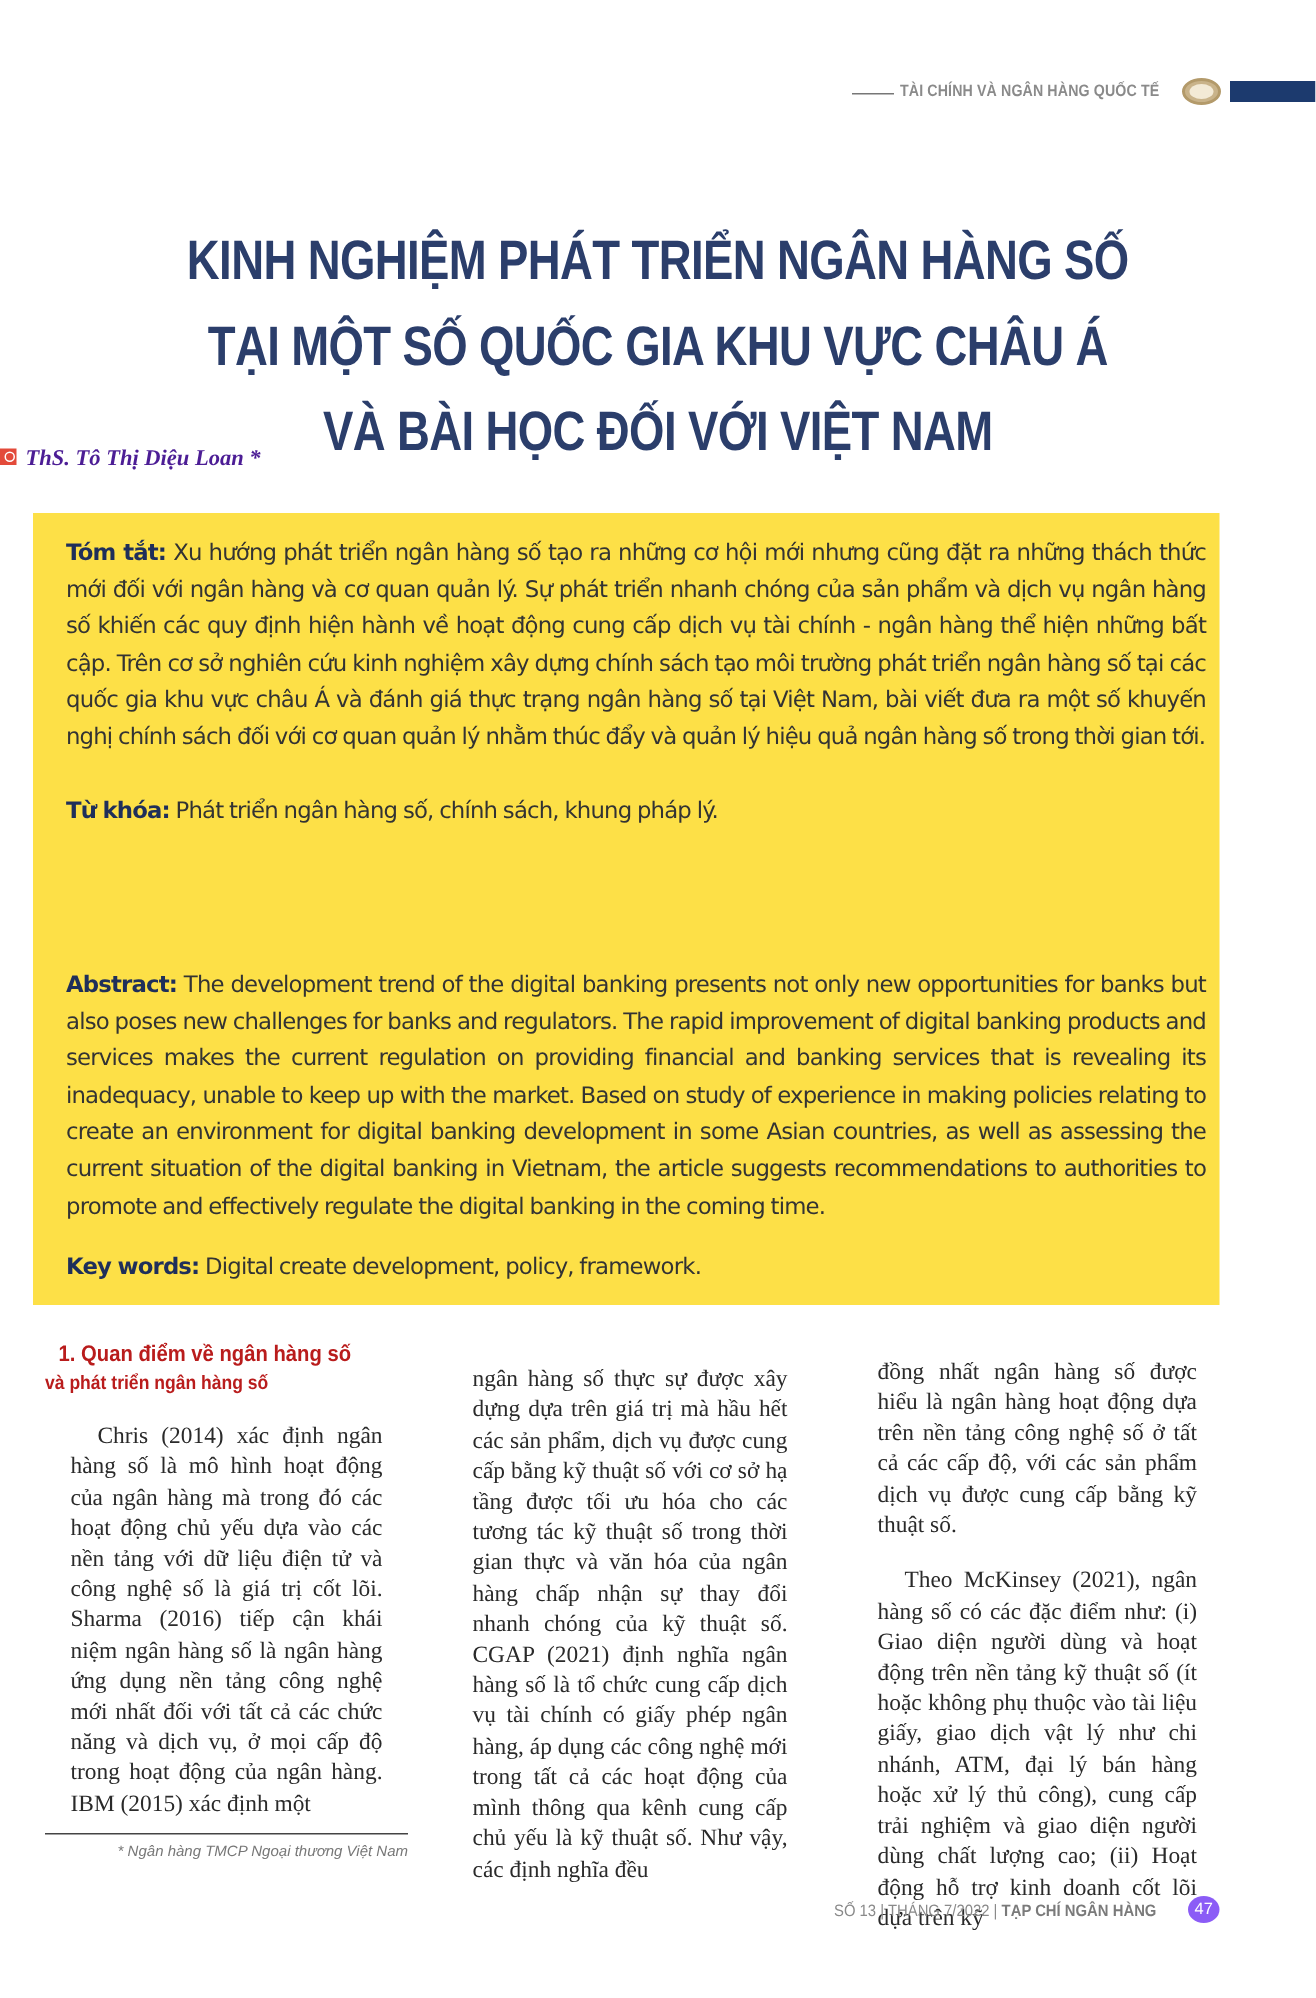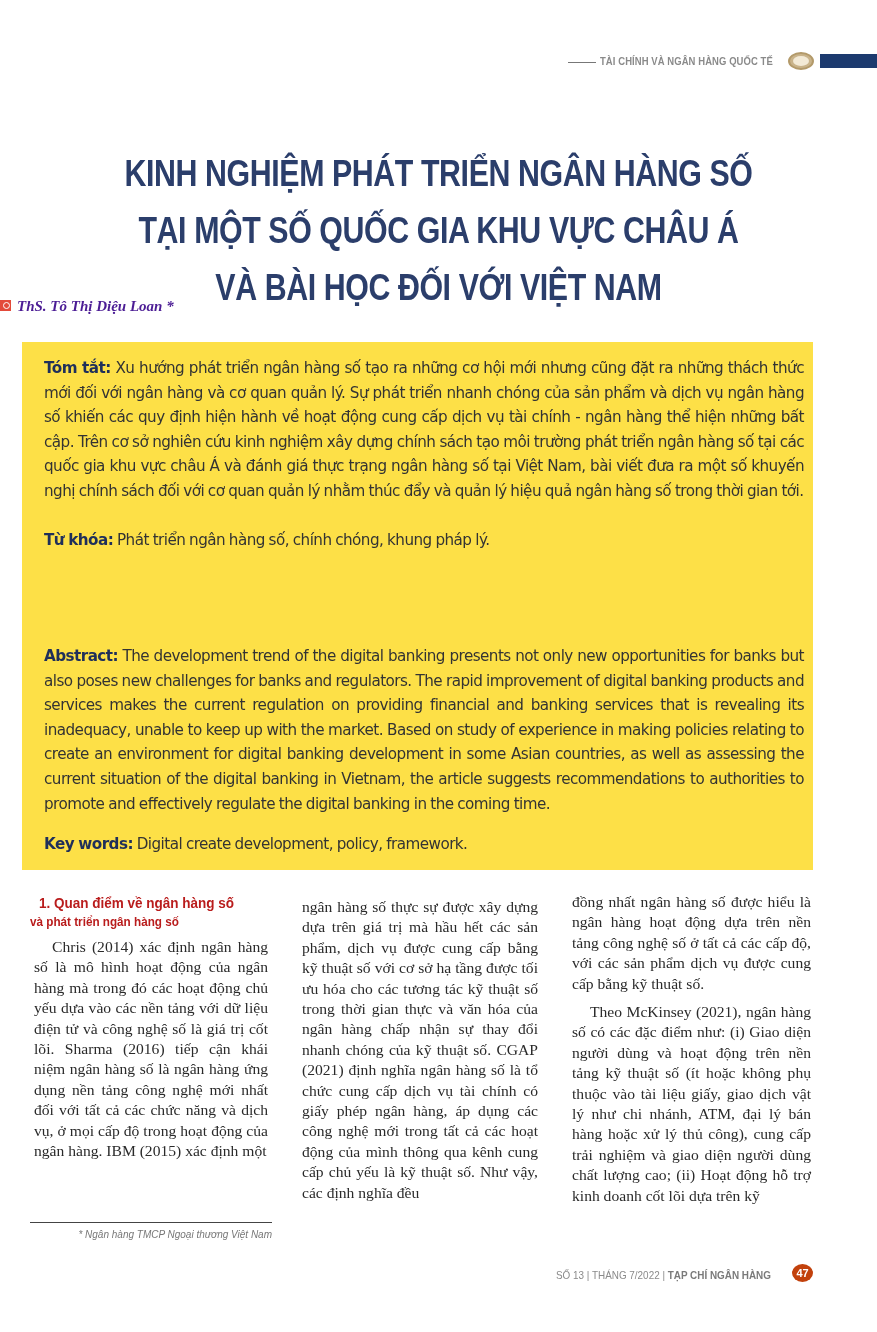--- a/index.html
+++ b/index.html
@@ -59,21 +59,21 @@
     font-family: "DejaVu Sans", sans-serif; font-size: 14.3px; line-height: 25px; color: #333; letter-spacing: -0.9px;
   }
   .en-abstract { top: 292px; margin-top: 10px; }
   .en-keywords { top: 490px; }
 
   
   .col { position: absolute; top: 893px; font-family: "Liberation Serif", serif; font-size: 15.6px; line-height: 20.4px; color: #2a2a2a; text-align: justify; }
   .col1 { left: 30px; width: 242px; }
   .col2 { left: 298px; width: 244px; top: 893px; }
   .col3 { left: 568px; width: 247px; top: 888px; }
-  .col p { margin: 4px; }
+  .col p { margin: 17px; }
   .col p.ind { text-indent: 18px; }
   .col p.gap { margin-top: 8px; }
   .section-heading {
     font-family: "Liberation Sans", sans-serif; font-weight: bold; color: #b91c1c;
     margin: 0 0 6px 0;
   }
   .section-heading .h1 { display: block; font-size: 15px; line-height: 20px; padding-left: 10px; transform: scaleX(0.9); transform-origin: left; white-space: nowrap; }
   .section-heading .h2 { display: block; font-size: 13px; line-height: 18px; transform: scaleX(0.9); transform-origin: left; white-space: nowrap; }
 
   .footnote-rule { position: absolute; top: 1222px; left: 30px; width: 242px; height: 1px; background: #444; }
@@ -83,22 +83,22 @@
   }
 
   
   .footer { position: absolute; top: 1265px; left: 556px; height: 20px; white-space: nowrap; }
   .footer .issue {
     font-family: "Liberation Sans", sans-serif; font-size: 11px; color: #8a8a8a; display: inline-block; vertical-align: middle;
     transform: scaleX(0.9); transform-origin: left;
   }
   .footer .journal { font-weight: bold; color: #7a7a7a; }
   .footer .page-badge {
-    position: absolute; left: 236px; top: -1px; width: 21px; height: 18px; border-radius: 50%; background: #c2410c;
-    color: #fff; font-family: "Liberation Sans", sans-serif; font-weight: bold; font-size: 11px;
+    position: absolute; left: 236px; top: -1px; width: 21px; height: 18px; border-radius: 50%; background: #8b5cf6;
+    color: #fff; font-family: "Liberation Sans", sans-serif; font-weight: normal; font-size: 11px;
     display: flex; align-items: center; justify-content: center;
   }
 </style>
 </head>
 <body>
 
 <div class="running-head">
   <div class="rule"></div>
   <div class="section">TÀI CHÍNH VÀ NGÂN HÀNG QUỐC TẾ</div>
   <div class="logo">
@@ -117,21 +117,21 @@
   <span class="pen-icon"></span><span>ThS. Tô Thị Diệu Loan *</span>
 </div>
 
 <div class="summary-box">
   <div class="para vn-summary">
     <b>Tóm tắt:</b>
     <span>Xu hướng phát triển ngân hàng số tạo ra những cơ hội mới nhưng cũng đặt ra những thách thức mới đối với ngân hàng và cơ quan quản lý. Sự phát triển nhanh chóng của sản phẩm và dịch vụ ngân hàng số khiến các quy định hiện hành về hoạt động cung cấp dịch vụ tài chính - ngân hàng thể hiện những bất cập. Trên cơ sở nghiên cứu kinh nghiệm xây dựng chính sách tạo môi trường phát triển ngân hàng số tại các quốc gia khu vực châu Á và đánh giá thực trạng ngân hàng số tại Việt Nam, bài viết đưa ra một số khuyến nghị chính sách đối với cơ quan quản lý nhằm thúc đẩy và quản lý hiệu quả ngân hàng số trong thời gian tới.</span>
   </div>
   <div class="para vn-keywords">
     <b>Từ khóa:</b>
-    <span>Phát triển ngân hàng số, chính chóng, khung pháp lý.</span>
+    <span>Phát triển ngân hàng số, chính sách, khung pháp lý.</span>
   </div>
 
 
   <div class="para en-abstract">
     <b>Abstract:</b>
     <span>The development trend of the digital banking presents not only new opportunities for banks but also poses new challenges for banks and regulators. The rapid improvement of digital banking products and services makes the current regulation on providing financial and banking services that is revealing its inadequacy, unable to keep up with the market. Based on study of experience in making policies relating to create an environment for digital banking development in some Asian countries, as well as assessing the current situation of the digital banking in Vietnam, the article suggests recommendations to authorities to promote and effectively regulate the digital banking in the coming time.</span>
   </div>
   <div class="para en-keywords">
     <b>Key words:</b>
     <span>Digital create development, policy, framework.</span>

